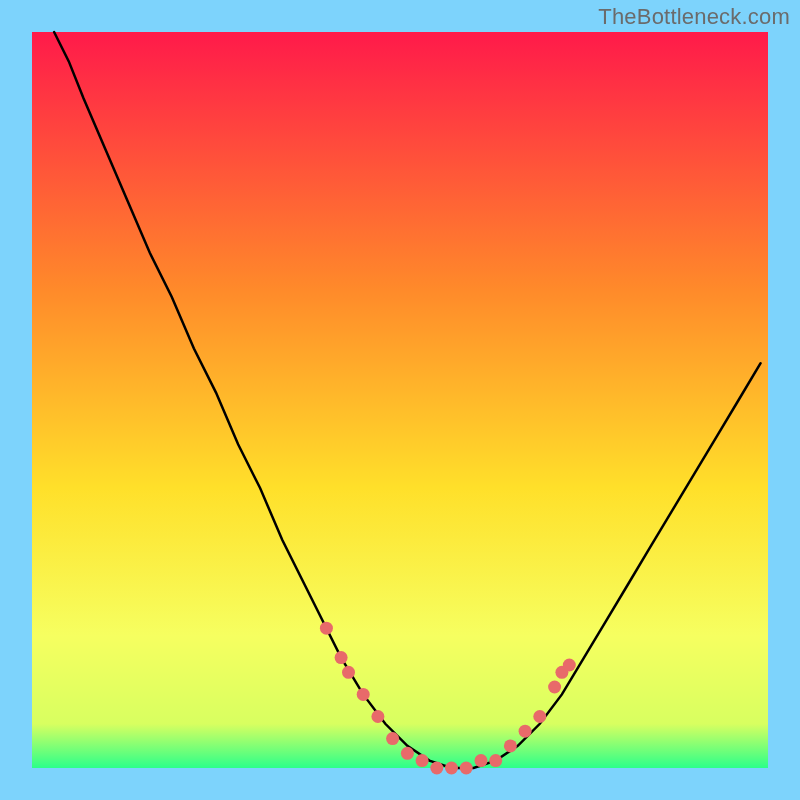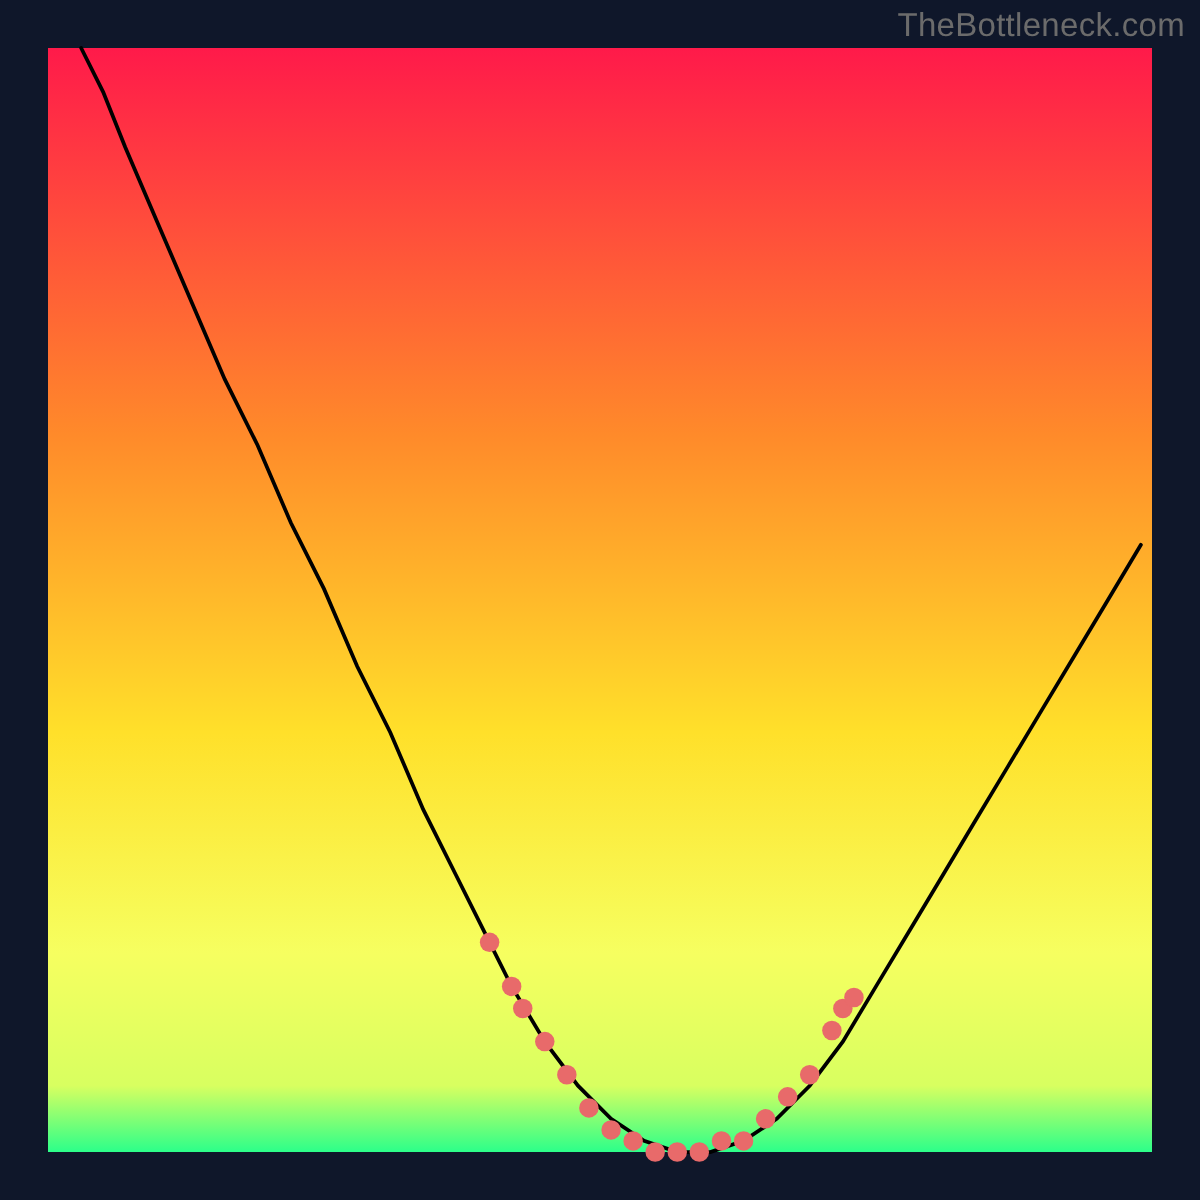--- a/index.html
+++ b/index.html
@@ -8,21 +8,21 @@
     width: 800px;
     height: 800px;
     background: #000;
     overflow: hidden;
     font-family: Arial, Helvetica, sans-serif;
   }
   .chart-container {
     position: relative;
     width: 800px;
     height: 800px;
-    background: #0f172a;
+    background: #7dd3fc;
   }
   .watermark {
     position: absolute;
     top: 4px;
     right: 10px;
     color: #6b6b6b;
     font-size: 22px;
     font-weight: 500;
     letter-spacing: 0.2px;
     z-index: 5;

